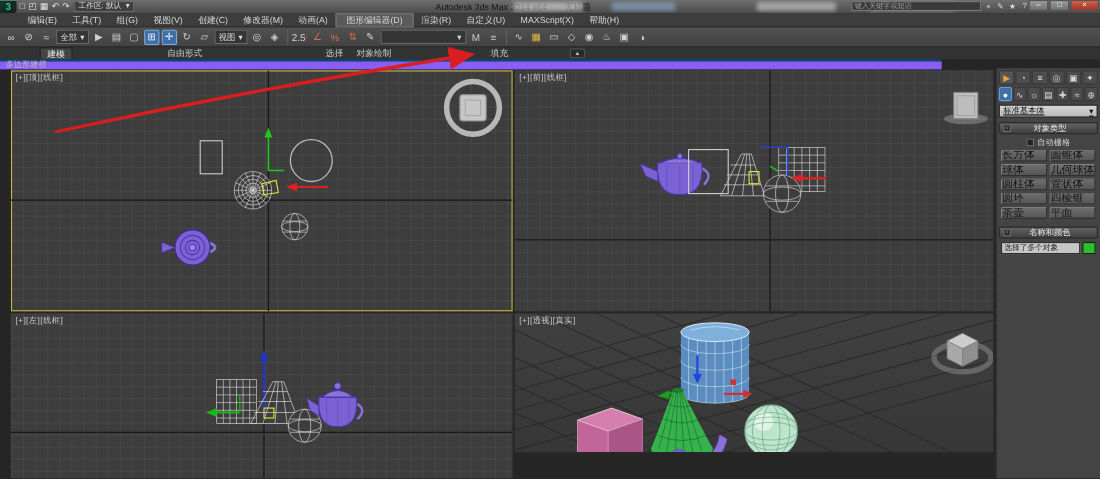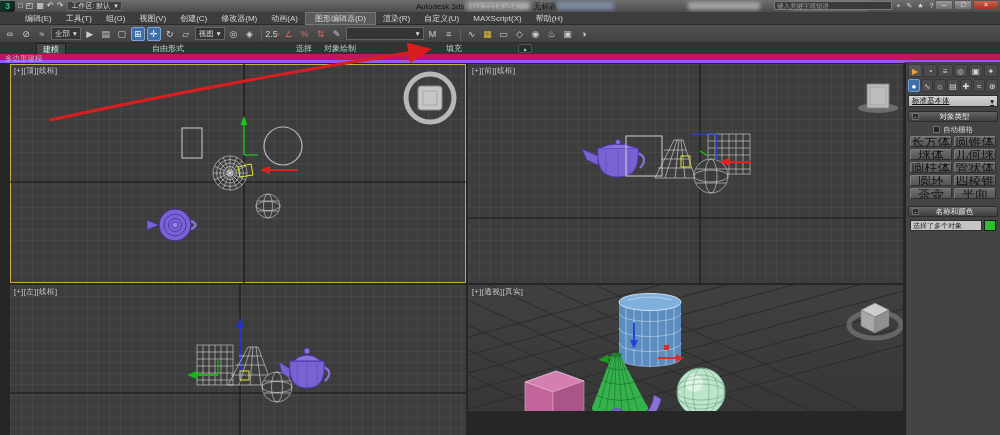--- a/index.html
+++ b/index.html
@@ -10,21 +10,21 @@
   
   .titlebar { position:absolute; left:0; top:0; width:1000px; height:12px;
     background:linear-gradient(#6e6e6e,#4b4b4b); display:flex; align-items:center; }
   .logo { width:15px; height:11px; background:linear-gradient(135deg,#0b3b2e,#1c1c1c);
     color:#31c37c; font-weight:bold; font-size:9px; line-height:11px; text-align:center;
     border-radius:0 0 3px 0; margin-right:3px; }
   .qat { display:flex; gap:3px; align-items:center; margin-right:4px; }
   .qat .ic { font-size:8px; color:#e3e3e3; line-height:10px; }
   .wsbox { height:10px; background:#3f3f3f; border:1px solid #6b6b6b; color:#ddd;
     font-size:7px; line-height:8px; padding:0 3px; display:flex; align-items:center; gap:4px; }
-  .title-text { position:absolute; left:416px; top:1px; font-size:8px; color:#141414; white-space:nowrap; }
+  .title-text { position:absolute; left:396px; top:1px; font-size:8px; color:#141414; white-space:nowrap; }
   .doc-text { margin-left:14px; }
   .blur-blob { position:absolute; top:2px; height:8px; border-radius:2px; filter:blur(2px); }
   .search-wrap { position:absolute; right:64px; top:1px; display:flex; align-items:center; gap:2px; }
   .search-input { width:118px; height:9px; background:#3a3a3a; border:1px solid #7a7a7a;
     color:#aaa; font-size:6.5px; padding:0 2px; }
   .search-input::placeholder { color:#999; }
   .tico { font-size:7px; color:#ddd; width:9px; text-align:center; }
   .winbtns { position:absolute; right:1px; top:0; display:flex; gap:1px; }
   .wb { width:18px; height:10px; background:linear-gradient(#9a9a9a,#6f6f6f); border:1px solid #555;
     color:#fff; font-size:7px; line-height:8px; text-align:center; border-radius:0 0 2px 2px; }
@@ -52,22 +52,22 @@
 
   
   .ribbontabs { position:absolute; left:0; top:43px; width:1000px; height:11px; background:#333;
     display:flex; align-items:center; }
   .rtab { color:#c9c9c9; font-size:8px; padding:0 6px; height:11px; line-height:11px; }
   .rtab.active { background:#454545; border:1px solid #1f1f1f; border-bottom:none; color:#eee;margin-left:36px; }
   .rtab-ic { width:14px; height:9px; background:#2a2a2a; border:1px solid #555; border-radius:2px;
     color:#ccc; font-size:6px; line-height:8px; text-align:center; }
   .t-modeling{margin-left:14px;} .t-freeform{margin-left:80px;} .t-selection{margin-left:100px;}
   .t-paint{} .t-populate{margin-left:78px;} .t-collapse{margin-left:50px;}
-  .ribbonstrip { position:absolute; left:0; top:54px; width:1000px; height:9px; background:#be185d;
-    border-bottom:3px solid #8b5cf6; }
+  .ribbonstrip { position:absolute; left:0; top:54px; width:856px; height:9px; background:#0c4a6e;
+    border-bottom:7px solid #8b5cf6; }
   .strip-label { position:absolute; left:5px; top:0; font-size:7.5px; color:#b9b9b9; }
 
   
   .vp { position:absolute; background:
       linear-gradient(rgba(80,80,80,.5) 1px, transparent 1px) 0 0/11px 11px,
       linear-gradient(90deg, rgba(80,80,80,.5) 1px, transparent 1px) 0 0/11px 11px,
       #3d3d3d; overflow:hidden;text-decoration:underline; }
   .vp.persp { background:linear-gradient(#404040,#373737); }
   .vp.active { outline:1px solid #c8b43c; outline-offset:-1px; }
   .vp-label { position:absolute; left:4px; top:2px; font-size:7.5px; color:#c9c9c9;
@@ -95,21 +95,21 @@
     display:flex; align-items:center; }
   .rollout-h .minus { width:7px; height:7px; background:#2f2f2f; border:1px solid #6e6e6e;
     color:#ccc; font-size:7px; line-height:5px; text-align:center; margin:0 3px; }
   .rollout-h .rtitle { flex:1; text-align:center; margin-right:10px; }
   .autogrid { display:flex; align-items:center; gap:3px; justify-content:center; height:11px;
     color:#d2d2d2; font-size:7.5px; margin-top:2px; }
   .chk { width:7px; height:7px; background:#242424; border:1px solid #6e6e6e; }
   .obj-grid { display:grid; grid-template-columns:1fr 1fr; gap:2px; padding:1px 2px 3px 2px; }
   .obj-btn { height:11px; background:linear-gradient(#6e6e6e,#565656); border:1px solid #7e7e7e;
     border-bottom-color:#2f2f2f; border-right-color:#2f2f2f; border-radius:2px;
-    color:#131313; font-size:13px; line-height:10px; text-align:center; white-space:nowrap; overflow:hidden; }
+    color:#131313; font-size:10px; line-height:10px; text-align:left; white-space:nowrap; overflow:hidden; }
   .namerow { display:flex; gap:2px; padding:3px 2px; align-items:center; }
   .namefield { flex:1; height:11px; background:#c6c6c6; border:1px solid #2e2e2e; color:#222;
     font-size:7px; line-height:10px; padding-left:2px; white-space:nowrap; overflow:hidden; }
   .swatch { width:12px; height:11px; border:1px solid #1d1d1d; }
 
   .annotation { position:absolute; left:0; top:0; width:1000px; height:435px;
     pointer-events:none; z-index:60; }
 </style>
 </head>
 <body>

